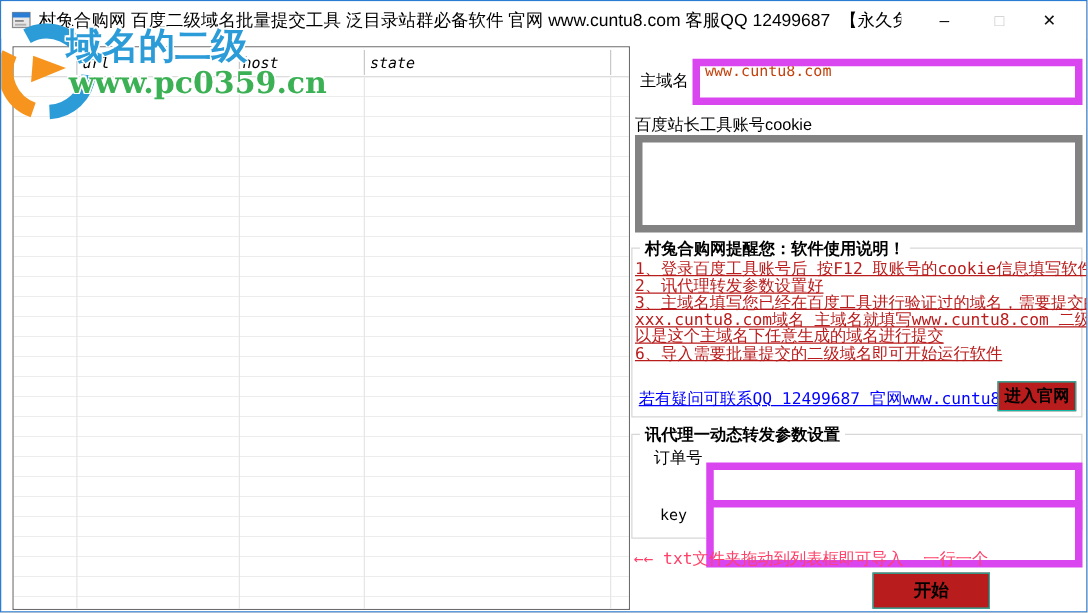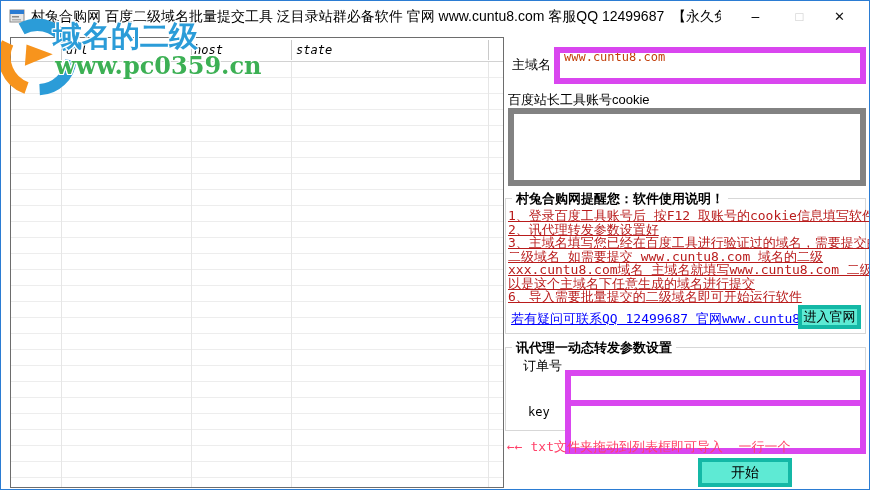--- a/index.html
+++ b/index.html
@@ -47,23 +47,23 @@
   .notice-lines { position: absolute; left: 507px; top: 208px; width: 356px; }
   .notice-line {
     font-size: 13px; line-height: 13.5px; color: #b91c1c; text-decoration: underline;
     white-space: pre; font-family: "DejaVu Sans Mono", sans-serif;
   }
   .contact-line {
     position: absolute; left: 510px; top: 309px; font-size: 13px; color: #0000ff;
     text-decoration: underline; white-space: pre; font-family: "DejaVu Sans Mono", sans-serif;
   }
   .btn {
-    position: absolute; background: #5eead4; border: 4px solid #14b8a6;
+    position: absolute; background: #b91c1c; border: 1px solid #14b8a6;
     display: flex; align-items: center; justify-content: center;
-    font-size: 14px; color: #000; cursor: default;
+    font-size: 14px; color: #000; cursor: default; font-weight: bold;
   }
   .btn-official { left: 797px; top: 304px; width: 63px; height: 24px; font-size: 13px; }
   .btn-start { left: 697px; top: 457px; width: 94px; height: 29px; }
   .btn-stop  { left: 787px; top: 457px; width: 78px; height: 29px; }
   .drag-hint {
     position: absolute; left: 506px; top: 437px; font-size: 13px; color: #ff4169;
     white-space: pre; font-family: "DejaVu Sans Mono", sans-serif;
   }
   
   .watermark { position: absolute; left: 0; top: 0; pointer-events: none; z-index: 50; }
@@ -118,21 +118,20 @@
   <div class="lbl" style="left:507px; top:90px;">百度站长工具账号cookie</div>
   <textarea class="tbox" style="left: 507px; top: 107px; width: 358px; height: 78px; border-color: rgb(130, 130, 130);"></textarea>
 
   <div class="groupbox" style="left:504px; top:197px; width:361px; height:136px;">
     <div class="gb-title">村兔合购网提醒您：软件使用说明！</div>
   </div>
   <div class="notice-lines">
     <div class="notice-line">1、登录百度工具账号后 按F12 取账号的cookie信息填写软件</div>
     <div class="notice-line">2、讯代理转发参数设置好</div>
     <div class="notice-line">3、主域名填写您已经在百度工具进行验证过的域名，需要提交的</div>
-    <div class="notice-line">二级域名 如需要提交 www.cuntu8.com 域名的二级</div>
     <div class="notice-line">xxx.cuntu8.com域名 主域名就填写www.cuntu8.com 二级域名可</div>
     <div class="notice-line">以是这个主域名下任意生成的域名进行提交</div>
     <div class="notice-line">6、导入需要批量提交的二级域名即可开始运行软件</div>
   </div>
   <div class="contact-line">若有疑问可联系QQ 12499687 官网www.cuntu8.com</div>
   <div class="btn btn-official">进入官网</div>
 
   <div class="groupbox" style="left:504px; top:346px; width:361px; height:84px;">
     <div class="gb-title">讯代理一动态转发参数设置</div>
   </div>

